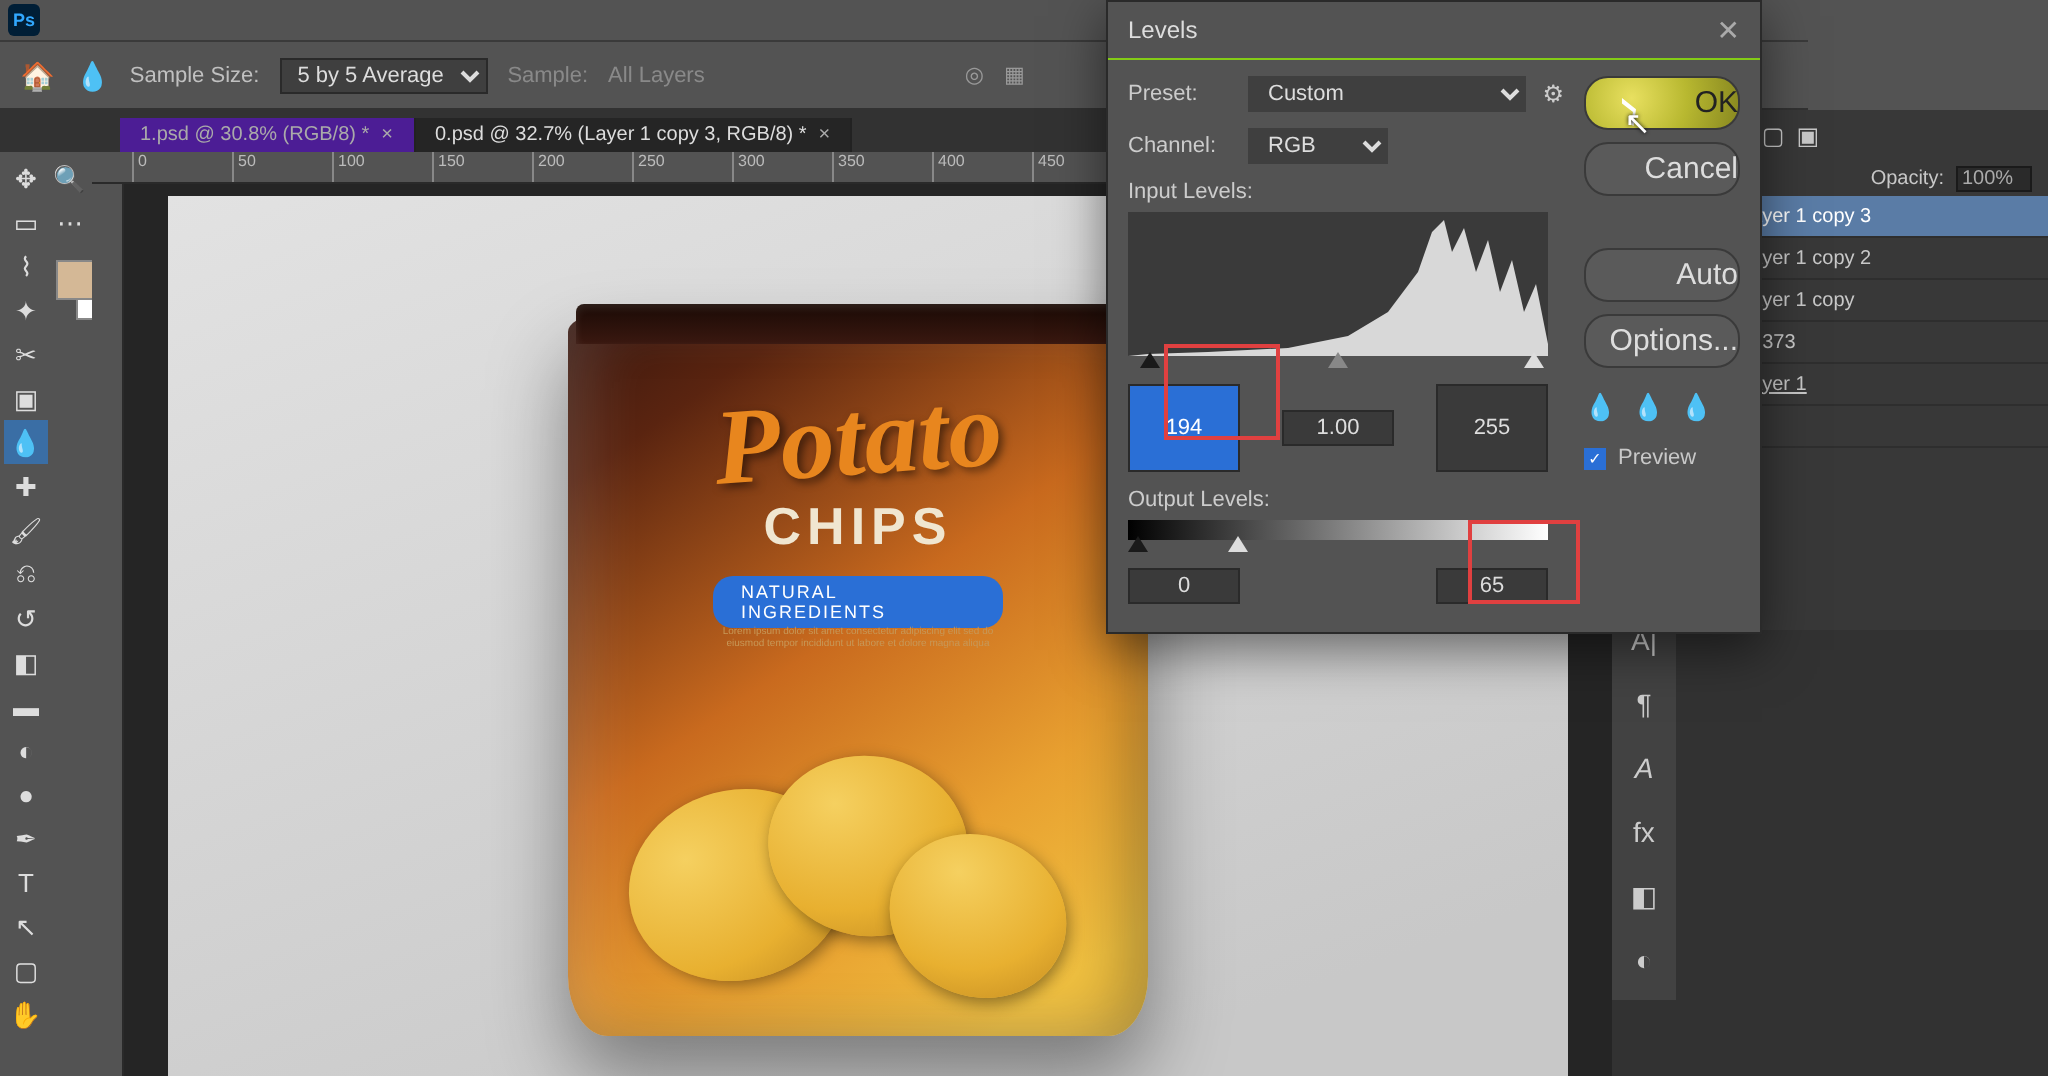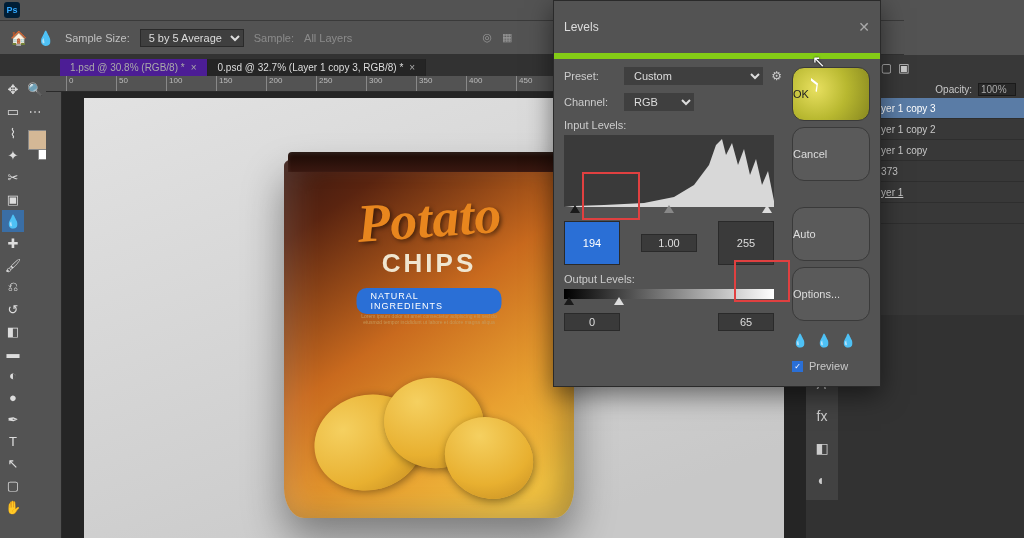--- a/index.html
+++ b/index.html
@@ -68,21 +68,21 @@
 .rightpanels .layer { display: flex; align-items: center; gap: 6px; padding: 3px 8px; font-size: 10px; border-bottom: 1px solid #2e2e2e; }
 .rightpanels .layer.sel { background: #5a7ca6; color: #fff; }
 .rightpanels .layer .thumb { width: 18px; height: 14px; background: #888; border: 1px solid #222; }
 .rightpanels .layer .thumb.chips { background: linear-gradient(135deg, #5a2410, #e8a030); }
 .rightpanels .layer.u span { text-decoration: underline; }
 
 .topright-icons { position: absolute; right: 0; top: 0; height: 55px; width: 120px; display: flex; align-items: center; justify-content: flex-end; gap: 18px; padding-right: 14px; font-size: 14px; color: #ccc; background: #535353; }
 
 
 .dialog { position: absolute; left: 553px; top: 0; width: 328px; background: #535353; border: 1px solid #2a2a2a; box-shadow: 0 8px 24px rgba(0,0,0,.5); z-index: 100; }
-.dialog .tbar { display: flex; align-items: center; justify-content: space-between; padding: 18px 10px; background: #535353; border-bottom: 6px solid #84cc16; }
+.dialog .tbar { display: flex; align-items: center; justify-content: space-between; padding: 6px 10px; background: #535353; border-bottom: 1px solid #84cc16; }
 .dialog .tbar .ttl { font-size: 12px; color: #ddd; }
 .dialog .tbar .x { font-size: 14px; color: #aaa; }
 .dialog .body { display: flex; padding: 8px 10px 14px; gap: 10px; }
 .dialog .left { flex: 1; }
 .dialog .right { width: 78px; display: flex; flex-direction: column; gap: 6px; align-items: stretch; }
 .dialog .row { display: flex; align-items: center; gap: 8px; margin-bottom: 8px; }
 .dialog .row label { width: 52px; color: #ccc; }
 .dialog select { background: #3f3f3f; color: #ddd; border: none; padding: 2px 6px; font-size: 11px; flex: 1; }
 .dialog .sect { color: #ccc; margin: 4px 0; }
 .dialog .hist { width: 210px; height: 72px; background: #3a3a3a; position: relative; overflow: hidden; }
@@ -91,21 +91,21 @@
 .dialog .tri { position: absolute; top: -2px; width: 0; height: 0; border-left: 5px solid transparent; border-right: 5px solid transparent; }
 .dialog .tri.b { border-bottom: 8px solid #1a1a1a; }
 .dialog .tri.g { border-bottom: 8px solid #888; }
 .dialog .tri.w { border-bottom: 8px solid #ddd; }
 .dialog .inputs3 { display: flex; gap: 8px; width: 210px; margin-top: 4px; }
 .dialog .inputs3 input { width: 56px; text-align: center; background: #3a3a3a; border: 1px solid #2a2a2a; color: #ddd; padding: 2px; font-size: 11px; }
 .dialog .inputs3 input.hl { background: #2a6fd6; color: #fff; }
 .dialog .grad { width: 210px; height: 10px; background: linear-gradient(90deg, #000, #fff); margin-top: 2px; }
 .dialog .inputs2 { display: flex; justify-content: space-between; width: 210px; margin-top: 4px; }
 .dialog .inputs2 input { width: 56px; text-align: center; background: #3a3a3a; border: 1px solid #2a2a2a; color: #ddd; padding: 2px; font-size: 11px; }
-.dialog .btn { background: #5a5a5a; border: 1px solid #3a3a3a; border-radius: 12px; padding: 20px 0; text-align: left; color: #ddd; font-size: 11px; cursor: default; }
+.dialog .btn { background: #5a5a5a; border: 1px solid #3a3a3a; border-radius: 12px; padding: 4px 0; text-align: right; color: #ddd; font-size: 15px; cursor: default; }
 .dialog .btn.ok { background: radial-gradient(circle at 30% 40%, #e8e060 0%, #b8b830 50%, #888820 100%); color: #222; position: relative; }
 .dialog .btn.ok::after { content: ""; position: absolute; left: 18px; top: 10px; width: 10px; height: 14px; background: #fff; clip-path: polygon(0 0, 70% 40%, 58% 100%, 45% 95%, 55% 50%, 0 20%); }
 .dialog .gear { font-size: 12px; color: #ccc; }
 .dialog .drops { display: flex; gap: 8px; font-size: 13px; color: #ccc; margin: 6px 0; }
 .dialog .chk { display: flex; align-items: center; gap: 6px; font-size: 11px; }
 .dialog .chk .box { width: 11px; height: 11px; background: #2a6fd6; display: flex; align-items: center; justify-content: center; font-size: 8px; color: #fff; }
 
 .redbox { position: absolute; border: 2px solid #e04040; pointer-events: none; z-index: 200; }
 .rb1 { left: 582px; top: 172px; width: 58px; height: 48px; }
 .rb2 { left: 734px; top: 260px; width: 56px; height: 42px; }

